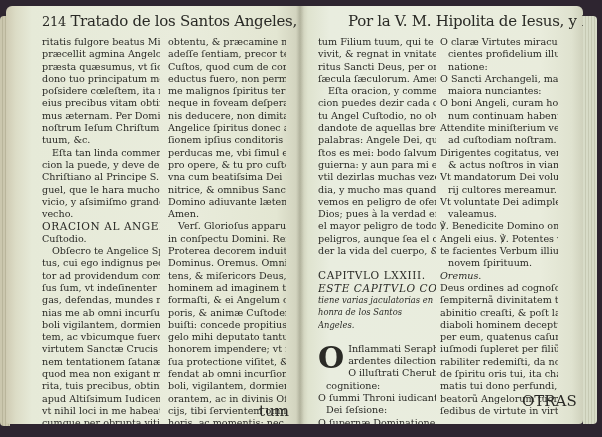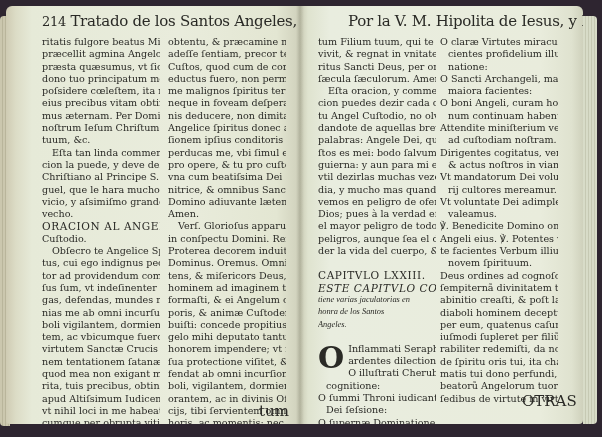--- a/index.html
+++ b/index.html
@@ -54,21 +54,21 @@
   .left .col1 { left:36px; width:118px; }
   .left .col2 { left:162px; width:118px; }
   .right .col1 { left:18px; width:118px; }
   .right .col2 { left:140px; width:118px; }
   .ln { display:block; white-space:nowrap; overflow:hidden; }
   .ind { padding-left:10px; }
   .hang { padding-left:8px; }
   .center { text-align:left; }
   .heading { font-size:10.5px; letter-spacing:.6px; }
   .ital { font-style:italic; }
-  .sm-ital { font-style:italic; font-size:8.4px;font-family:Liberation Serif, serif; }
+  .sm-ital { font-style:italic; font-size:8.4px; }
   .big-o {
     float:left; font-size:30px; line-height:26px; margin:2px 4px 0 0; font-weight:bold;
   }
   .catch { position:absolute; font-size:15px; }
 </style>
 </head>
 <body>
 
 <div class="spread">
   <div class="edge-left"></div>
@@ -187,35 +187,36 @@
         <span class="ln hang">cognitione:</span>
         <span class="ln">O ſummi Throni iudicantes</span>
         <span class="ln hang">Dei ſeſsione:</span>
         <span class="ln">O ſupernæ Dominationes, do-</span>
       </div>
     <div class="col col2" id="r2">
         <span class="ln">O claræ Virtutes miracula fa-</span>
         <span class="ln hang">cientes profidelium illumi-</span>
         <span class="ln hang">natione:</span>
         <span class="ln">O Sancti Archangeli, magnis</span>
-        <span class="ln hang">maiora facientes:</span>
+        <span class="ln hang">maiora nunciantes:</span>
         <span class="ln">O boni Angeli, curam homi-</span>
         <span class="ln hang">num continuam habentes:</span>
         <span class="ln">Attendite miniſterium veſtrũ</span>
         <span class="ln hang">ad cuſtodiam noſtram.</span>
         <span class="ln">Dirigentes cogitatus, verba,</span>
         <span class="ln hang">&amp; actus noſtros in viam ſa-</span>
         <span class="ln">Vt mandatorum Dei volunta-</span>
         <span class="ln hang">rij cultores mereamur.</span>
         <span class="ln">Vt voluntate Dei adimplere</span>
         <span class="ln hang">valeamus.</span>
         <span class="ln">℣. Benedicite Domino omnes</span>
         <span class="ln">Angeli eius. ℣. Potentes virtu-</span>
         <span class="ln">te facientes Verbum illius, qui</span>
         <span class="ln hang">novem ſpirituum.</span>
+        <span class="ln center ital">Oremus.</span>
         <span class="ln">Deus ordines ad cognoſcendũ</span>
         <span class="ln">ſempiternã divinitatem tuam</span>
         <span class="ln">abinitio creaſti, &amp; poſt lapsũ</span>
         <span class="ln">diaboli hominem deceptum</span>
         <span class="ln">per eum, quatenus caſum hu-</span>
         <span class="ln">iuſmodi ſupleret per filiũ mi-</span>
         <span class="ln">rabiliter redemiſti, da nobis</span>
         <span class="ln">de ſpiritu oris tui, ita chariſ-</span>
         <span class="ln">matis tui dono perfundi, vt</span>
         <span class="ln">beatorũ Angelorum tuorum</span>

